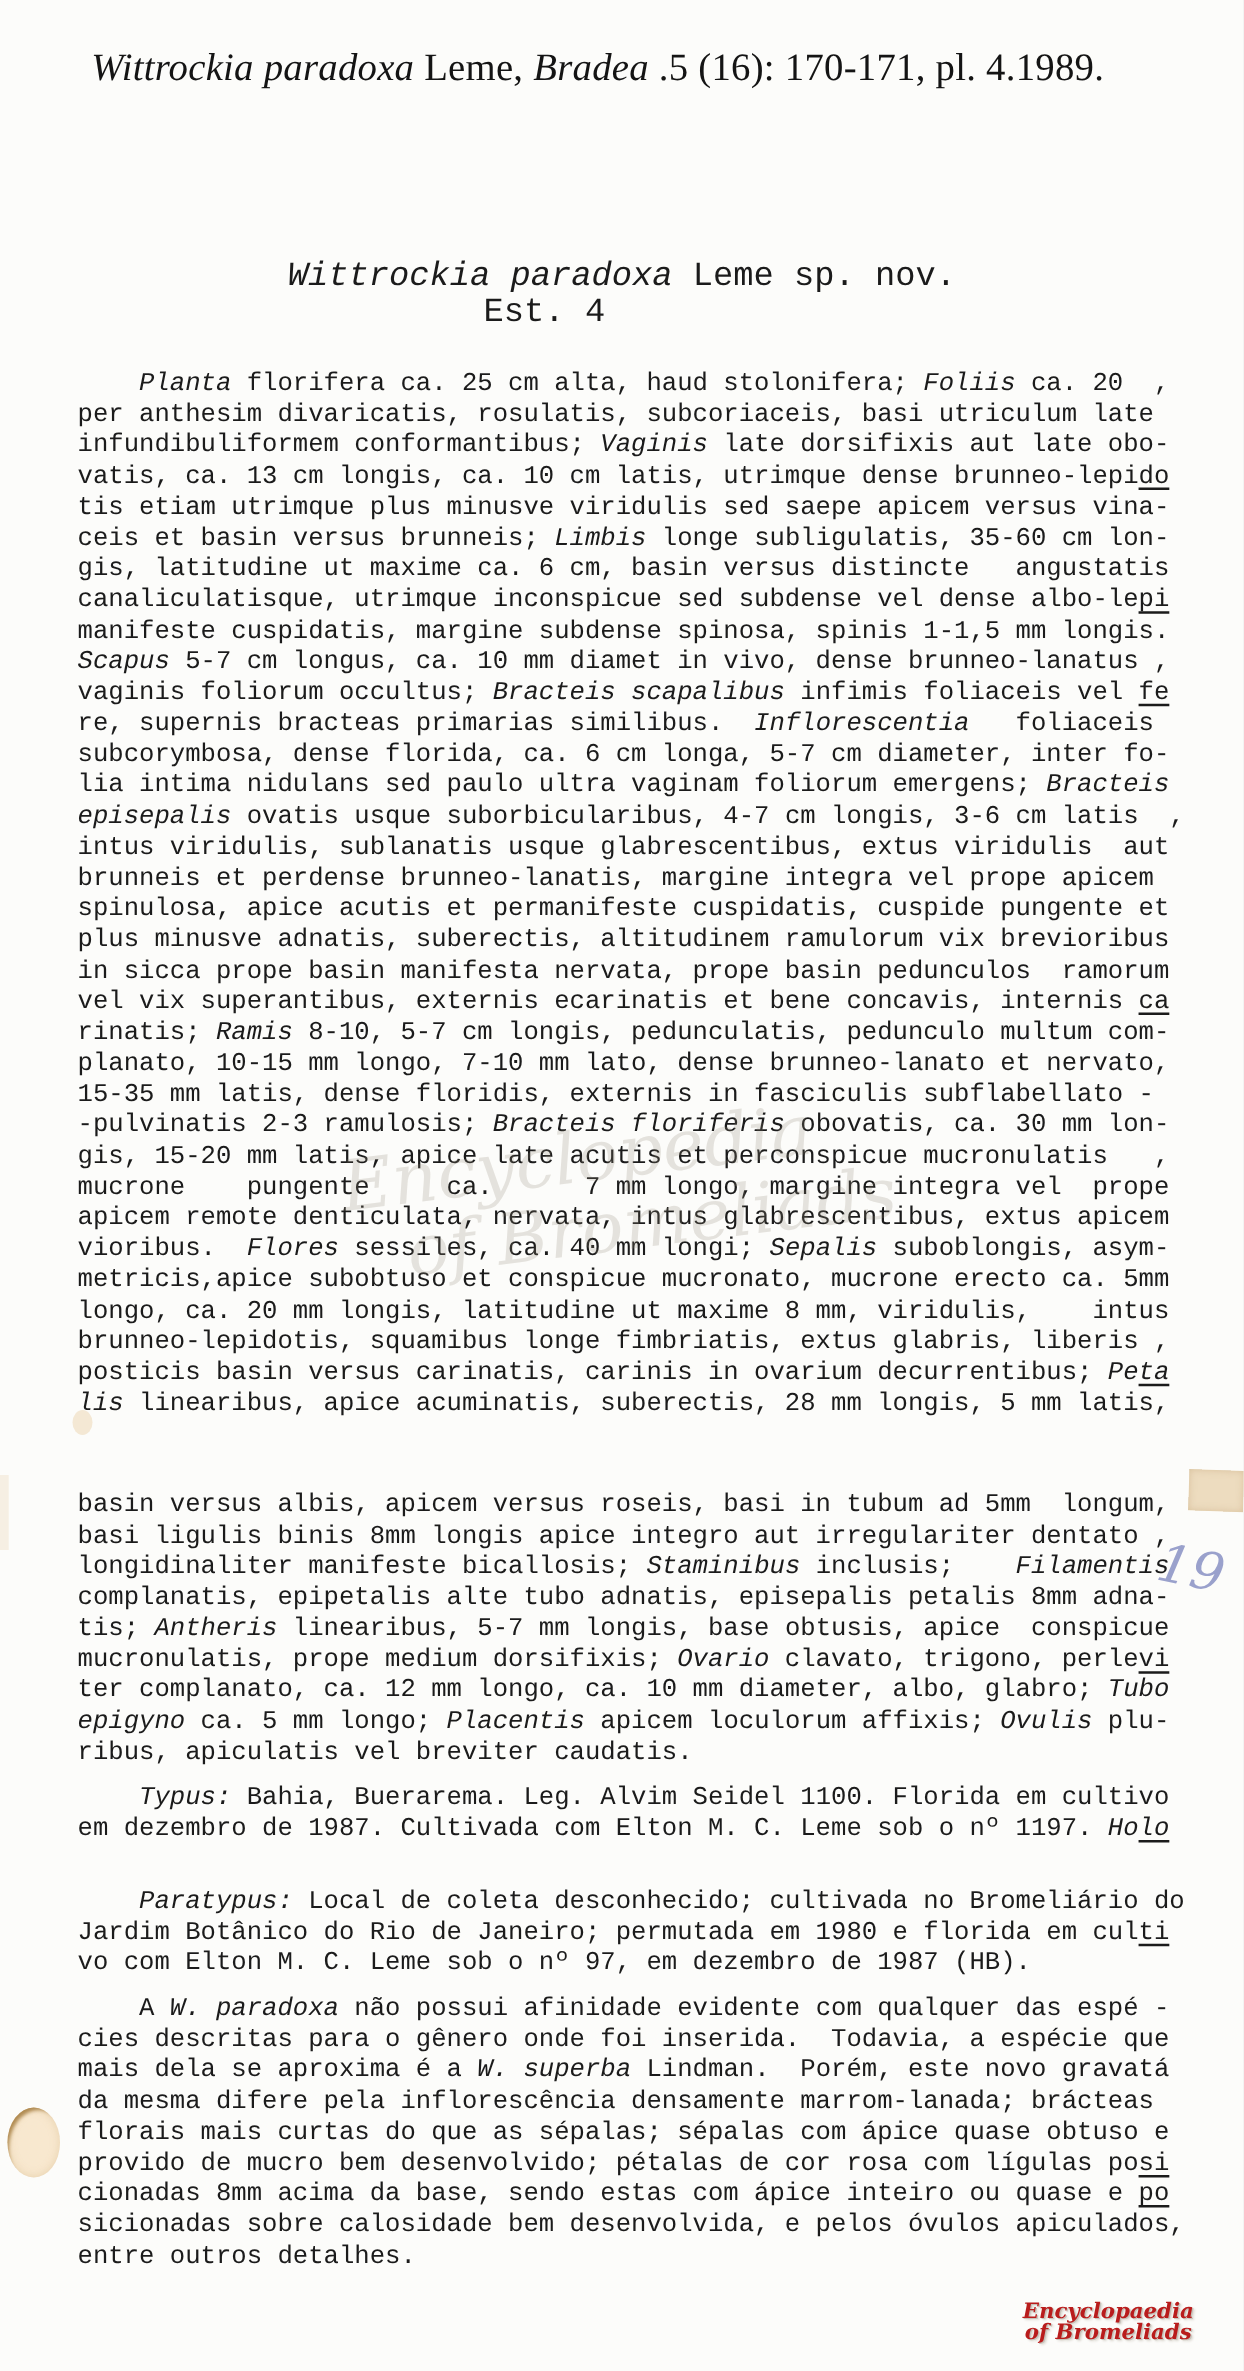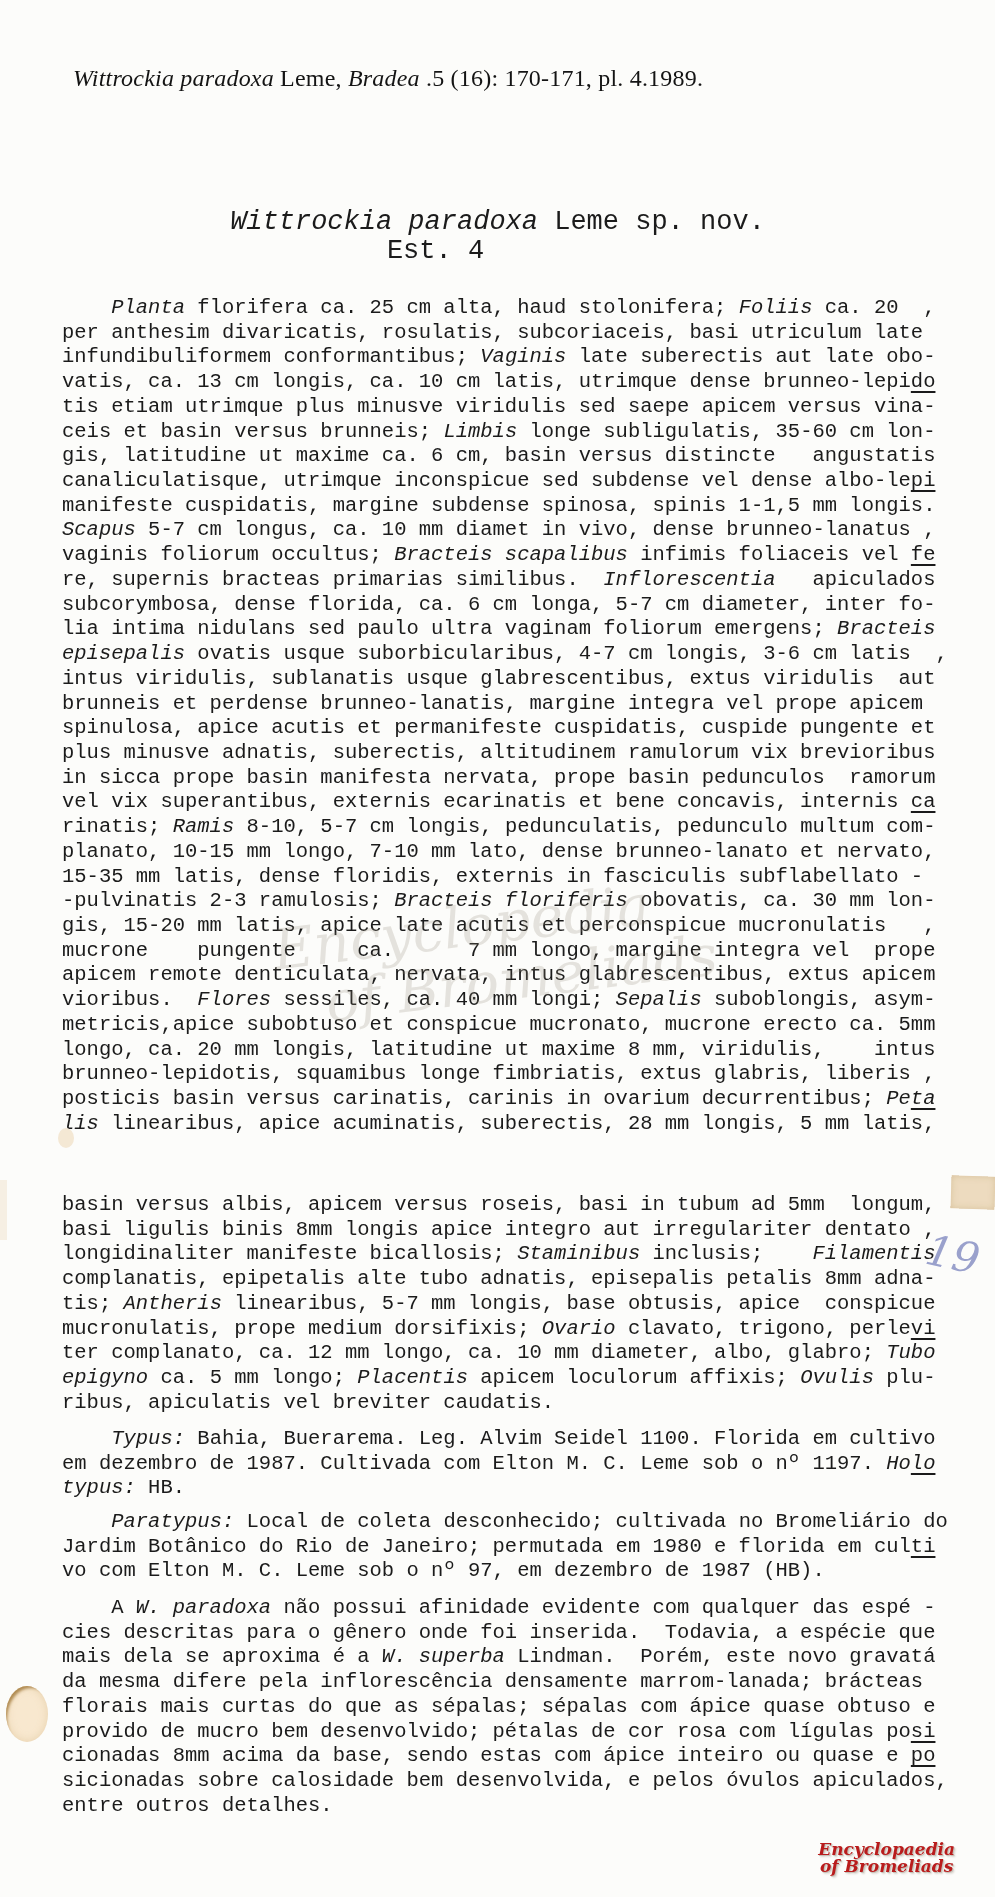--- a/index.html
+++ b/index.html
@@ -9,21 +9,21 @@
     background:var(--paper); overflow:hidden;
     font-family:"Liberation Mono","DejaVu Sans Mono",monospace;
     color:var(--ink);
   }
   .serif{font-family:"Liberation Serif","DejaVu Serif",serif;}
   .it{font-style:italic;}
   .un{text-decoration:underline; text-decoration-thickness:1.5px; text-underline-offset:4px;}
   .tl{white-space:pre;}
   .header-citation{
     position:absolute; left:73px; top:36px; width:860px;
-    font-size:24px; line-height:36px; color:#141414; letter-spacing:.2px;margin-top:24px;
+    font-size:31px; line-height:36px; color:#141414; letter-spacing:.2px;
   }
   .title-block{
     position:absolute; left:0; right:0; top:208px; text-align:center;
     font-size:27px; line-height:29px;
   }
   .plate-label{position:relative; left:-62px;}
   .body-block{
     position:absolute; left:62px;
     font-size:20.5px; line-height:24.72px;
   }
@@ -82,30 +82,30 @@
     </div>
 
   <div class="title-block">
     <div class="tl"><div class="tl"><span class="it">Wittrockia paradoxa</span><span> Leme sp. nov.</span></div></div>
     <div class="tl plate-label">Est. 4</div>
   </div>
 
   <div id="block1" class="body-block">
       <div class="tl"><span>    </span><span class="it">Planta</span><span> florifera ca. 25 cm alta, haud stolonifera; </span><span class="it">Foliis</span><span> ca. 20  ,</span></div>
       <div class="tl"><span>per anthesim divaricatis, rosulatis, subcoriaceis, basi utriculum late</span></div>
-      <div class="tl"><span>infundibuliformem conformantibus; </span><span class="it">Vaginis</span><span> late suberectis aut late obo-</span></div>
+      <div class="tl"><span>infundibuliformem conformantibus; </span><span class="it">Vaginis</span><span> late dorsifixis aut late obo-</span></div>
       <div class="tl"><span>vatis, ca. 13 cm longis, ca. 10 cm latis, utrimque dense brunneo-lepi</span><span class="un">do</span></div>
       <div class="tl"><span>tis etiam utrimque plus minusve viridulis sed saepe apicem versus vina-</span></div>
       <div class="tl"><span>ceis et basin versus brunneis; </span><span class="it">Limbis</span><span> longe subligulatis, 35-60 cm lon-</span></div>
       <div class="tl"><span>gis, latitudine ut maxime ca. 6 cm, basin versus distincte   angustatis</span></div>
       <div class="tl"><span>canaliculatisque, utrimque inconspicue sed subdense vel dense albo-le</span><span class="un">pi</span></div>
       <div class="tl"><span>manifeste cuspidatis, margine subdense spinosa, spinis 1-1,5 mm longis.</span></div>
       <div class="tl"><span class="it">Scapus</span><span> 5-7 cm longus, ca. 10 mm diamet in vivo, dense brunneo-lanatus ,</span></div>
       <div class="tl"><span>vaginis foliorum occultus; </span><span class="it">Bracteis scapalibus</span><span> infimis foliaceis vel </span><span class="un">fe</span></div>
-      <div class="tl"><span>re, supernis bracteas primarias similibus.  </span><span class="it">Inflorescentia</span><span>   apiculados</span></div>
+      <div class="tl"><span>re, supernis bracteas primarias similibus.  </span><span class="it">Inflorescentia</span><span>   foliaceis</span></div>
       <div class="tl"><span>subcorymbosa, dense florida, ca. 6 cm longa, 5-7 cm diameter, inter fo-</span></div>
       <div class="tl"><span>lia intima nidulans sed paulo ultra vaginam foliorum emergens; </span><span class="it">Bracteis</span></div>
       <div class="tl"><span class="it">episepalis</span><span> ovatis usque suborbicularibus, 4-7 cm longis, 3-6 cm latis  ,</span></div>
       <div class="tl"><span>intus viridulis, sublanatis usque glabrescentibus, extus viridulis  aut</span></div>
       <div class="tl"><span>brunneis et perdense brunneo-lanatis, margine integra vel prope apicem</span></div>
       <div class="tl"><span>spinulosa, apice acutis et permanifeste cuspidatis, cuspide pungente et</span></div>
       <div class="tl"><span>plus minusve adnatis, suberectis, altitudinem ramulorum vix brevioribus</span></div>
       <div class="tl"><span>in sicca prope basin manifesta nervata, prope basin pedunculos  ramorum</span></div>
       <div class="tl"><span>vel vix superantibus, externis ecarinatis et bene concavis, internis </span><span class="un">ca</span></div>
       <div class="tl"><span>rinatis; </span><span class="it">Ramis</span><span> 8-10, 5-7 cm longis, pedunculatis, pedunculo multum com-</span></div>
@@ -131,21 +131,20 @@
       <div class="tl"><span>tis; </span><span class="it">Antheris</span><span> linearibus, 5-7 mm longis, base obtusis, apice  conspicue</span></div>
       <div class="tl"><span>mucronulatis, prope medium dorsifixis; </span><span class="it">Ovario</span><span> clavato, trigono, perle</span><span class="un">vi</span></div>
       <div class="tl"><span>ter complanato, ca. 12 mm longo, ca. 10 mm diameter, albo, glabro; </span><span class="it">Tubo</span></div>
       <div class="tl"><span class="it">epigyno</span><span> ca. 5 mm longo; </span><span class="it">Placentis</span><span> apicem loculorum affixis; </span><span class="it">Ovulis</span><span> plu-</span></div>
       <div class="tl"><span>ribus, apiculatis vel breviter caudatis.</span></div>
     </div>
 
   <div id="typus" class="body-block">
       <div class="tl"><span>    </span><span class="it">Typus:</span><span> Bahia, Buerarema. Leg. Alvim Seidel 1100. Florida em cultivo</span></div>
       <div class="tl"><span>em dezembro de 1987. Cultivada com Elton M. C. Leme sob o nº 1197. </span><span class="it">Ho</span><span class="it un">lo</span></div>
-      <div class="tl"><span class="it">typus:</span><span> HB.</span></div>
     </div>
 
   <div id="paratypus" class="body-block">
       <div class="tl"><span>    </span><span class="it">Paratypus:</span><span> Local de coleta desconhecido; cultivada no Bromeliário do</span></div>
       <div class="tl"><span>Jardim Botânico do Rio de Janeiro; permutada em 1980 e florida em cul</span><span class="un">ti</span></div>
       <div class="tl"><span>vo com Elton M. C. Leme sob o nº 97, em dezembro de 1987 (HB).</span></div>
     </div>
 
   <div id="discussion" class="body-block">
       <div class="tl"><span>    A </span><span class="it">W. paradoxa</span><span> não possui afinidade evidente com qualquer das espé -</span></div>

